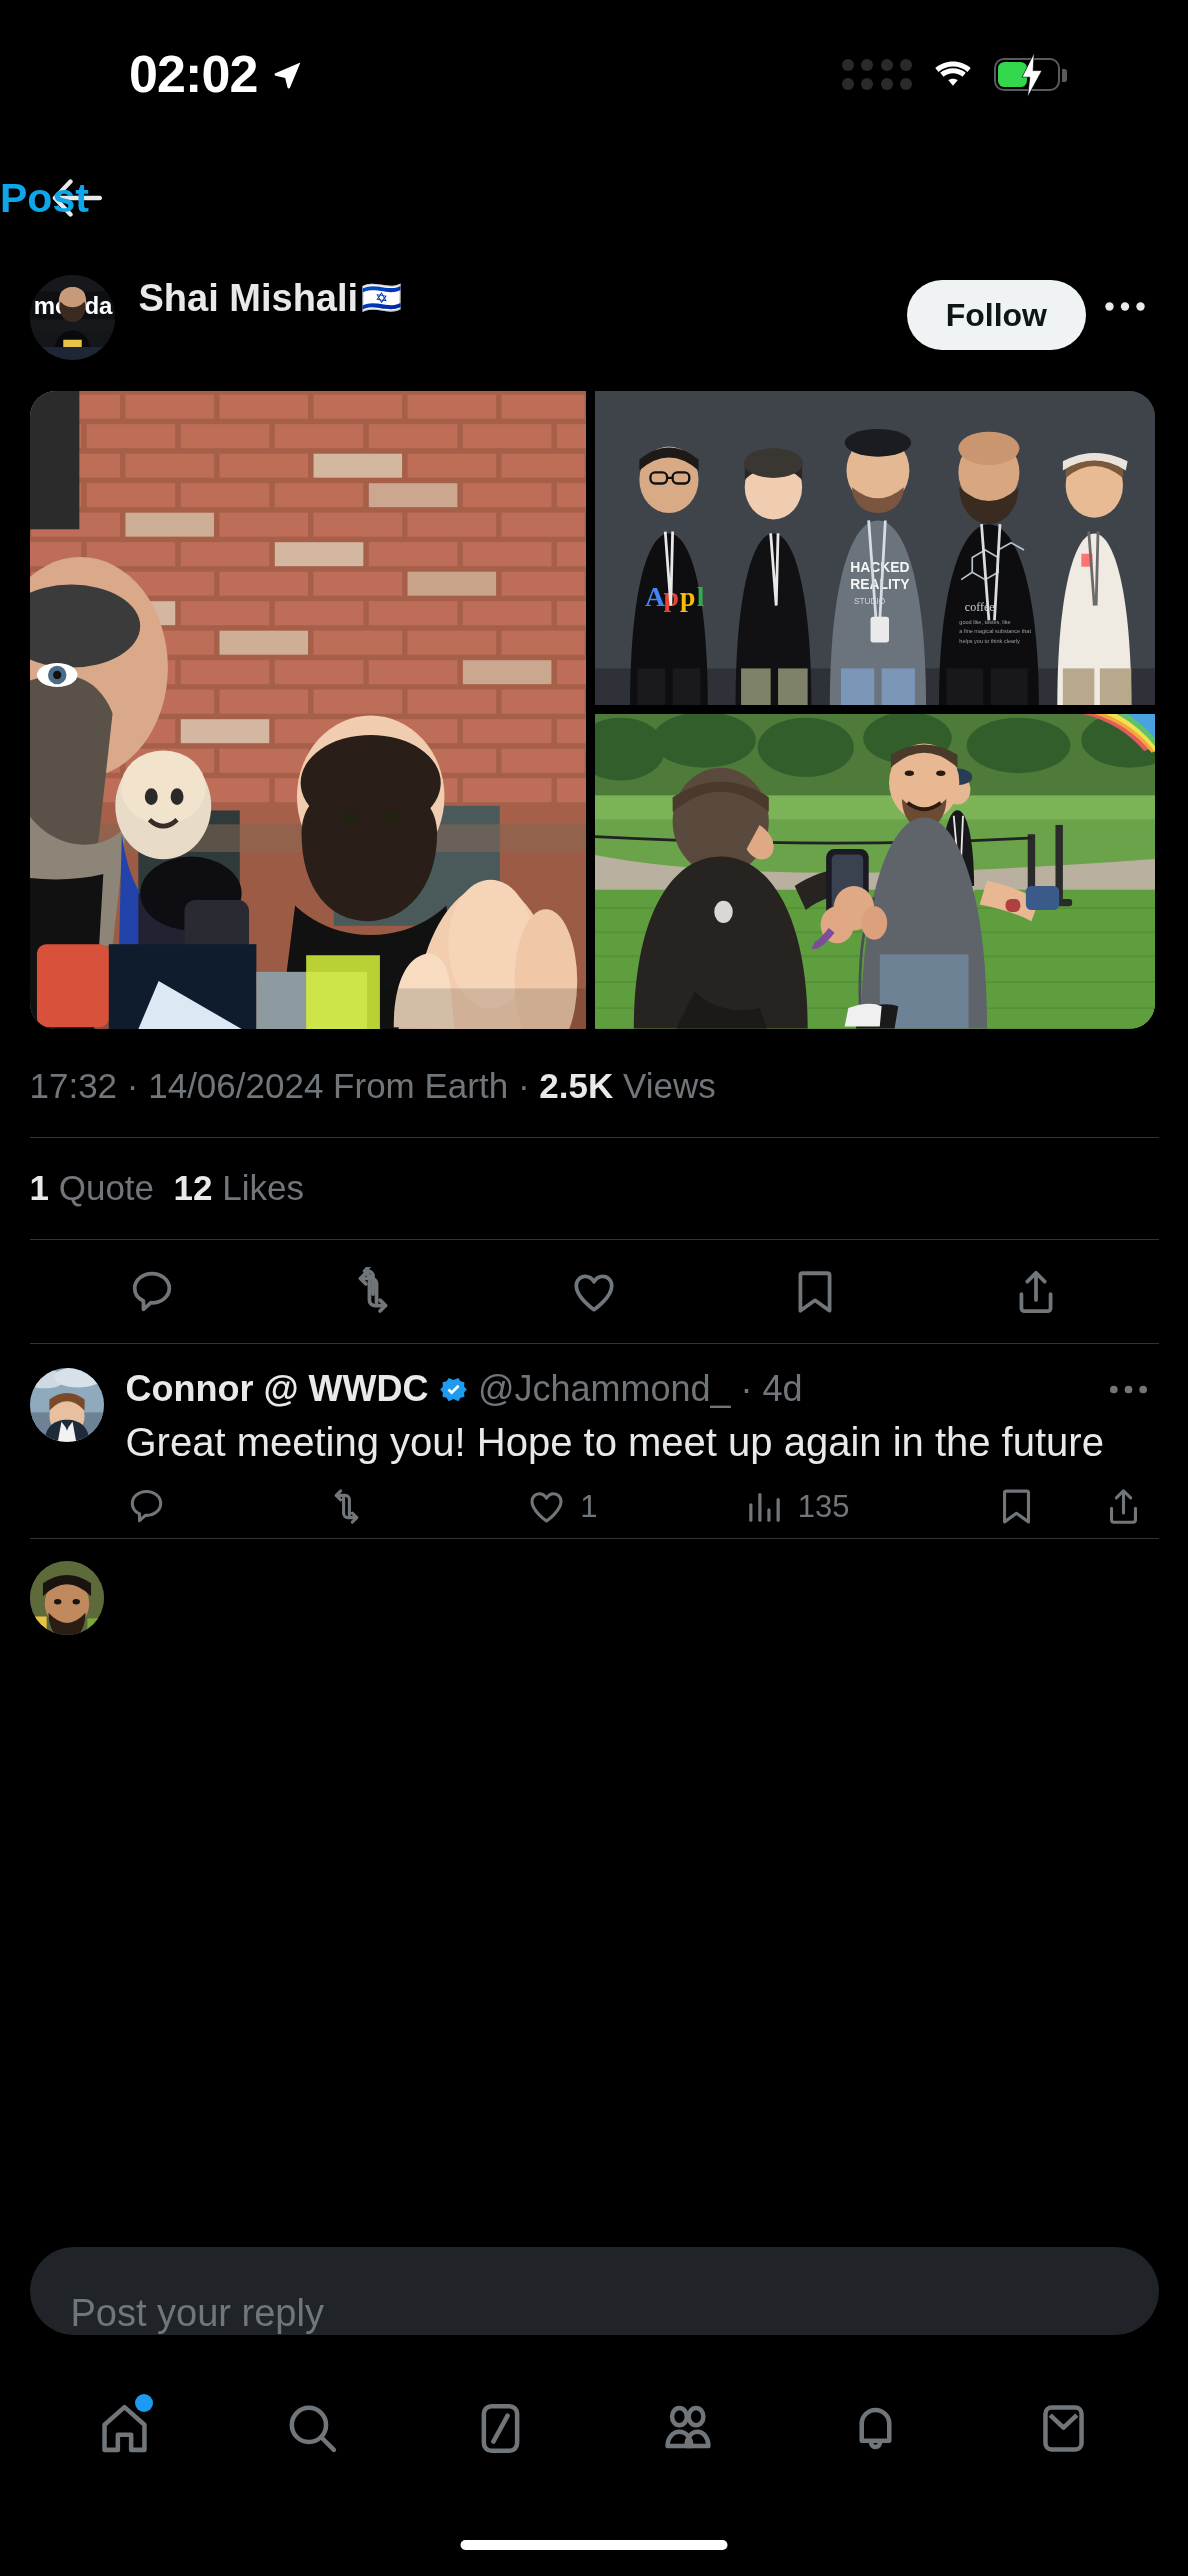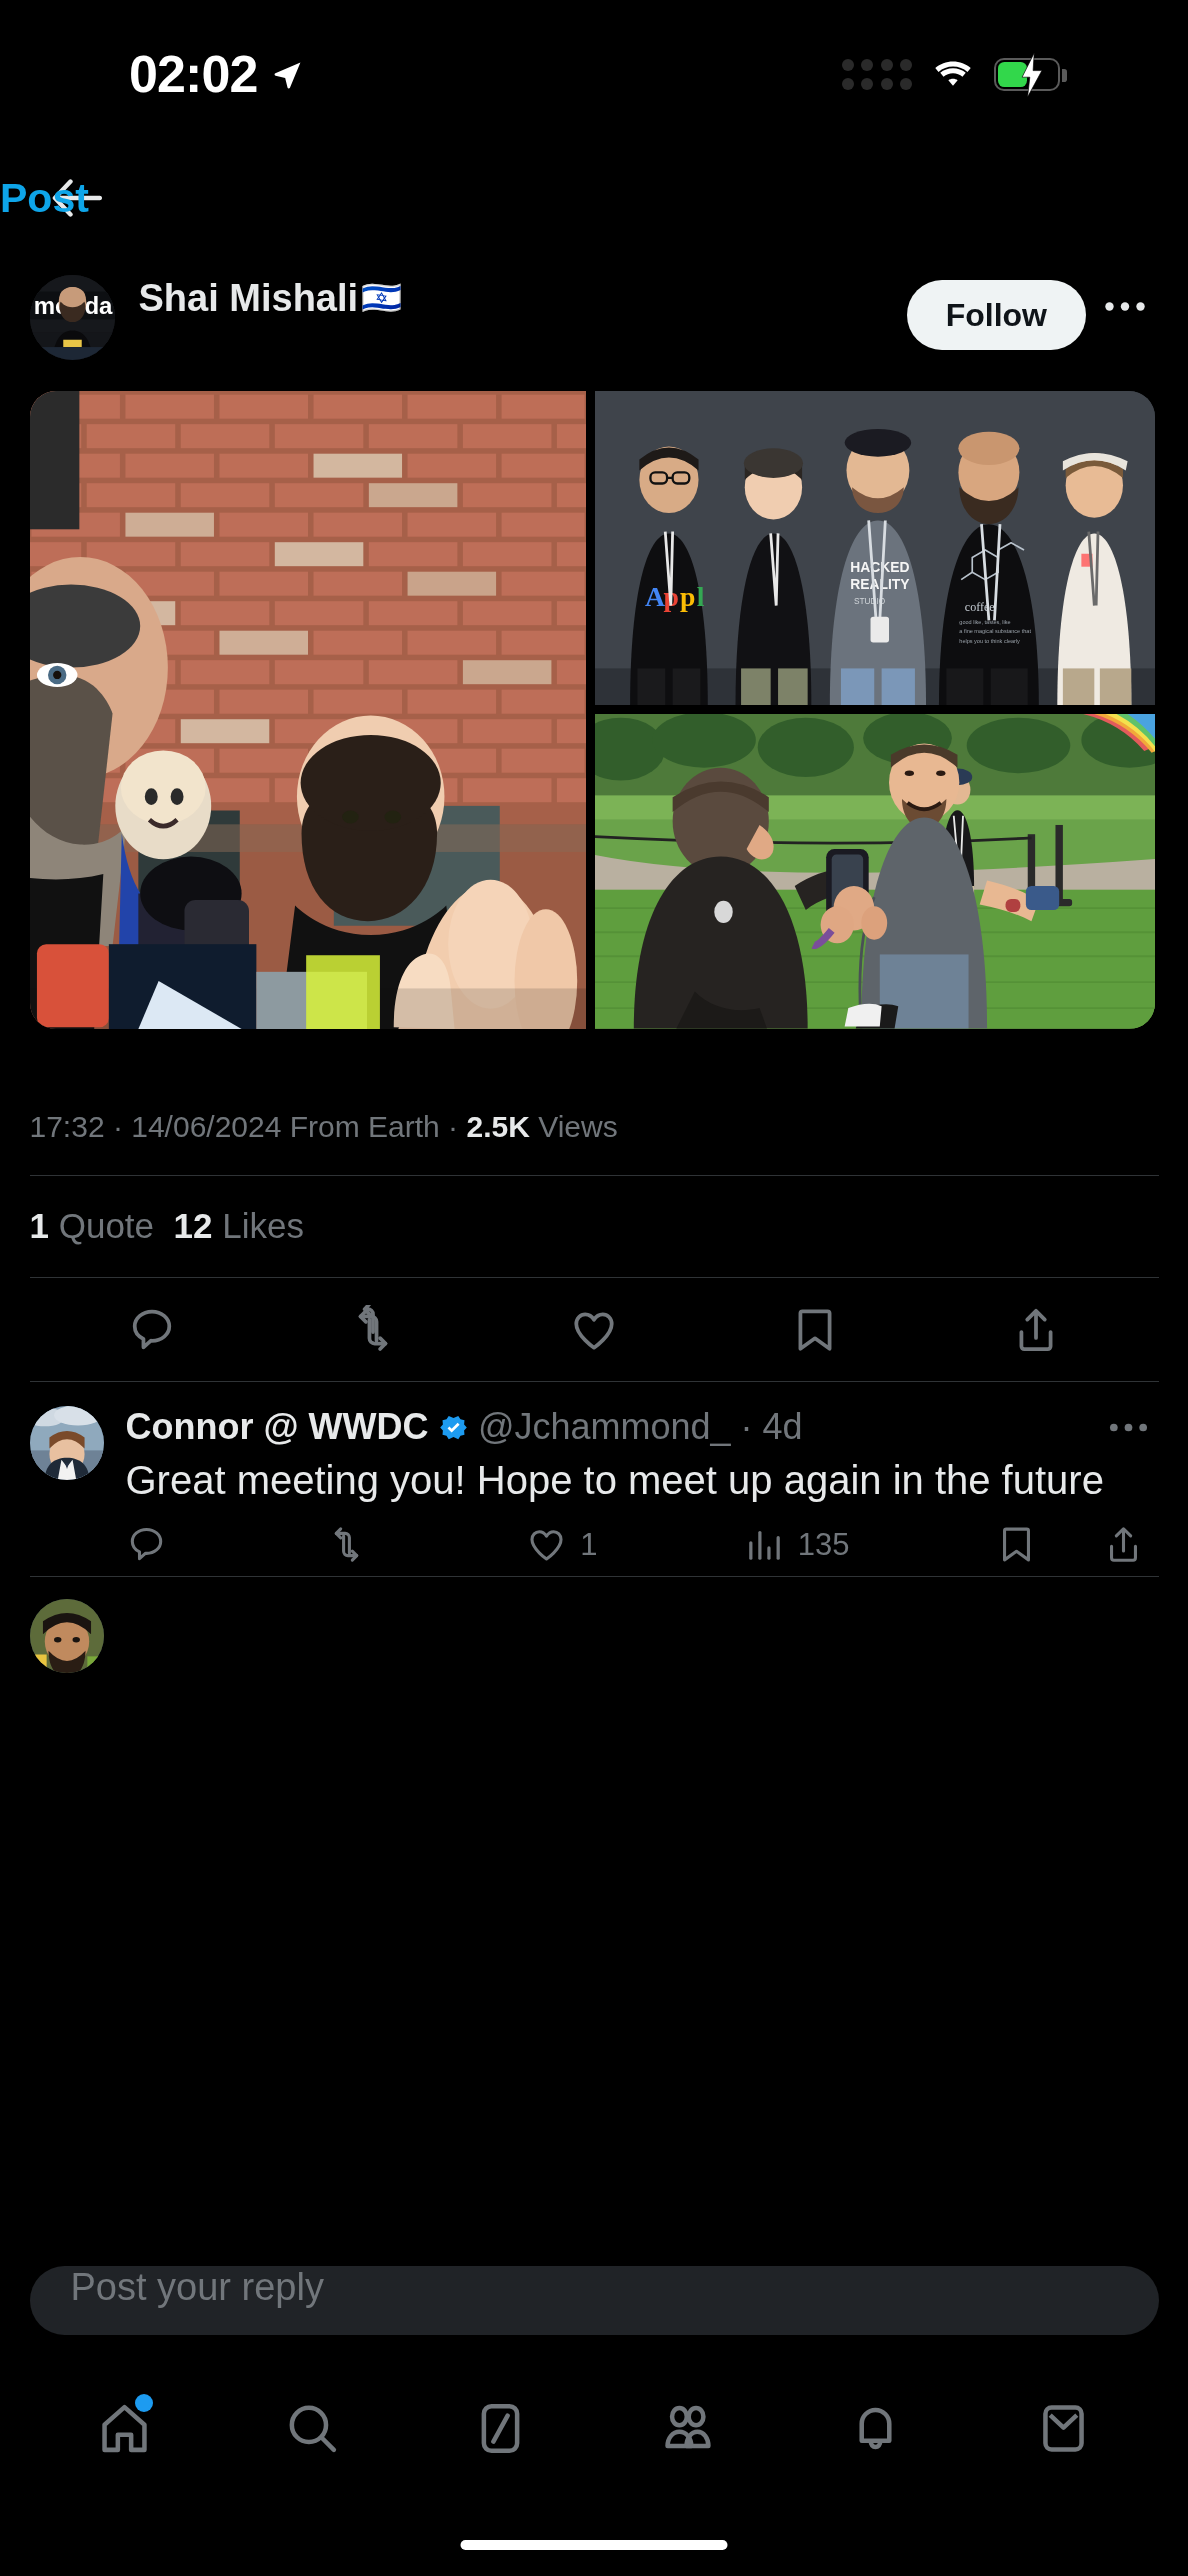--- a/index.html
+++ b/index.html
@@ -67,21 +67,21 @@
     margin:31px 33px 0 29.5px; height:638px; display:flex; gap:9.2px;
     border-radius:26px; overflow:hidden;
   }
   .m-left { width:556px; position:relative; overflow:hidden; background:#2b2b2b; }
   .m-right { flex:1; display:flex; flex-direction:column; gap:9.2px; }
   .m-rt { height:50%; position:relative; overflow:hidden; background:#3a4048; }
   .m-rb { height:50%; position:relative; overflow:hidden; background:#4b6b33; }
 
   
   .meta {
-    color:#71767b; font-size:30px; padding:37px 29.5px 31px 29.5px;margin-top:44px;
+    color:#71767b; font-size:35px; padding:37px 29.5px 31px 29.5px;
   }
   .meta b { color:#e7e9ea; font-weight:700; }
   .divider { height:0.9px; background:#2f3336; margin:0 29.5px; }
   .stats { color:#71767b; font-size:35px; padding:31px 29.5px; }
   .stats b { color:#e7e9ea; font-weight:700; }
 
   
   .actions {
     display:flex; justify-content:space-around; align-items:center;
     padding:24px 42px 24px 42px;
@@ -101,22 +101,22 @@
   .r-actions { display:flex; align-items:center; margin-top:18.4px; padding-right:7.4px; }
   .r-act { display:flex; align-items:center; gap:13px; color:#71767b; font-size:31px; cursor:pointer; }
   .r-sp { flex:1; }
 
   
   .composer-wrap {
     position:absolute; left:0; right:0; bottom:217px; background:#000;
     padding:20px 29.5px 24px 29.5px;
   }
   .composer {
-    background:#202327; border-radius:53px; height:69px;
-    display:flex; align-items:flex-start; padding:0 41px; cursor:text;
+    background:#202327; border-radius:53px; height:88px;
+    display:flex; align-items:flex-end; padding:0 41px; cursor:text;
   }
   .composer input {
     background:transparent; border:none; outline:none; width:100%;
     color:#e7e9ea; font-size:38px; font-family:"Liberation Sans", sans-serif;
   }
   .composer input::placeholder { color:#71767b; }
 
   
   .bottomnav {
     position:absolute; left:0; right:0; bottom:79px; height:138px;

